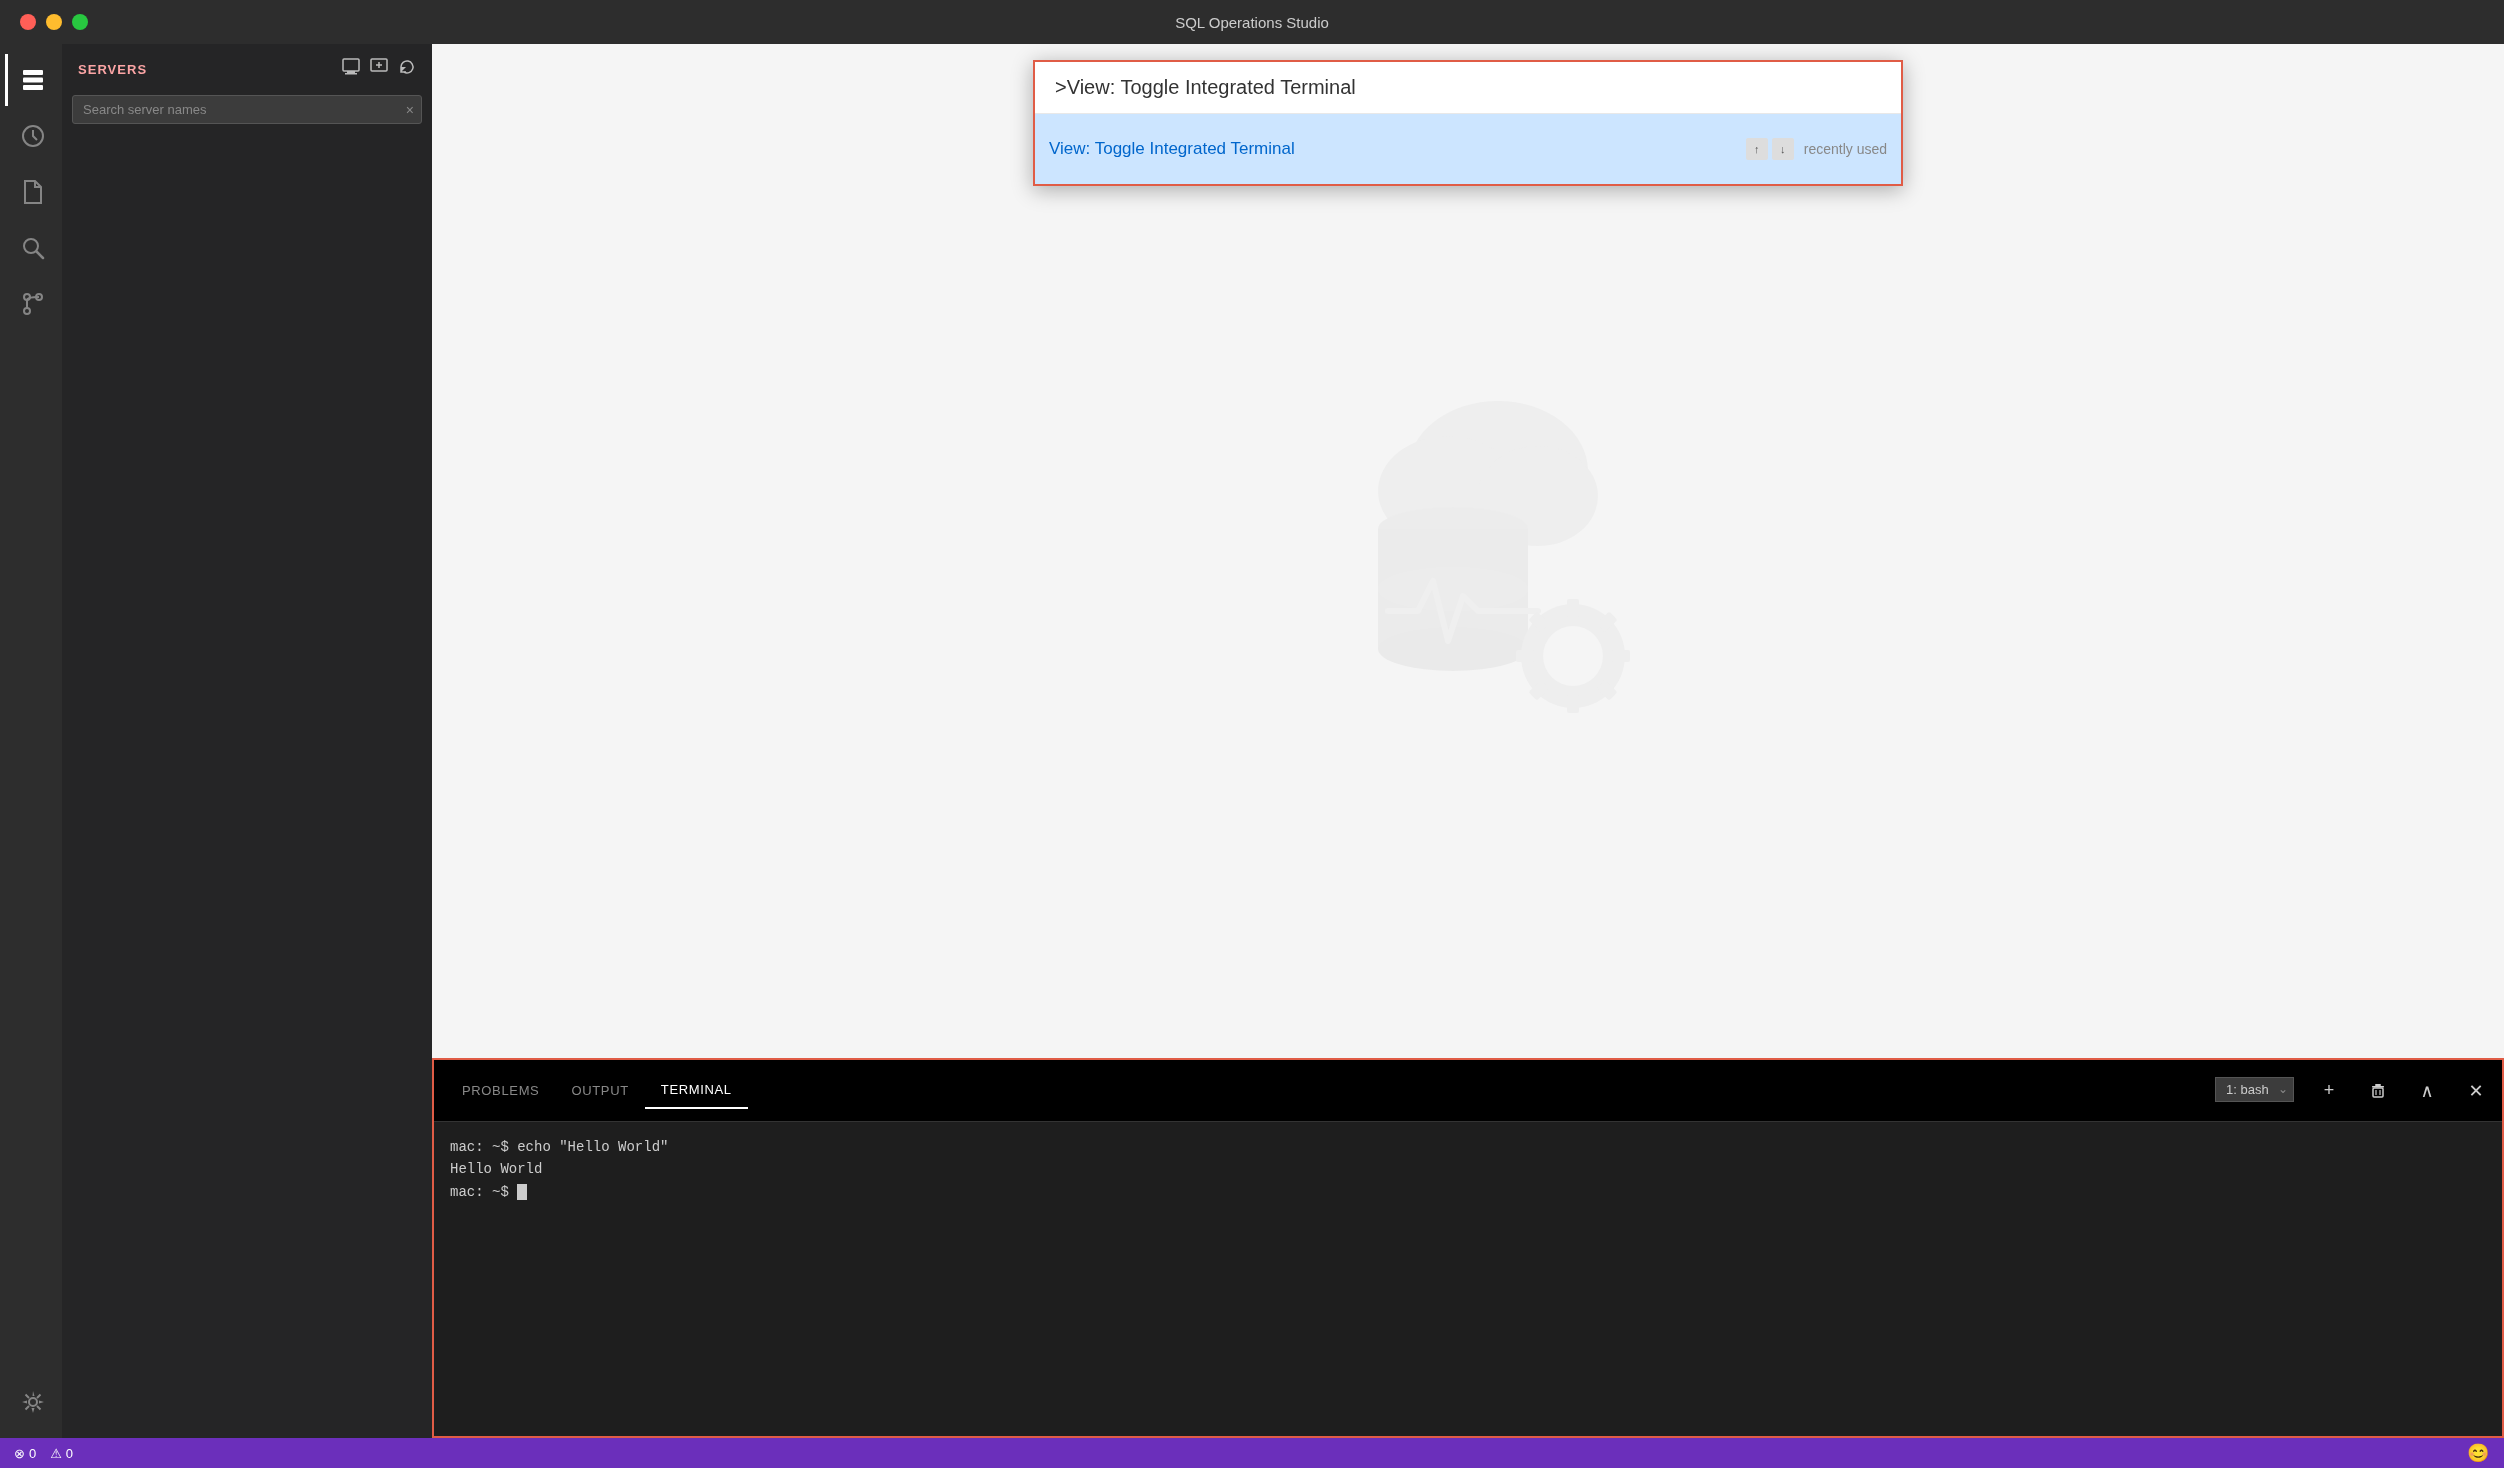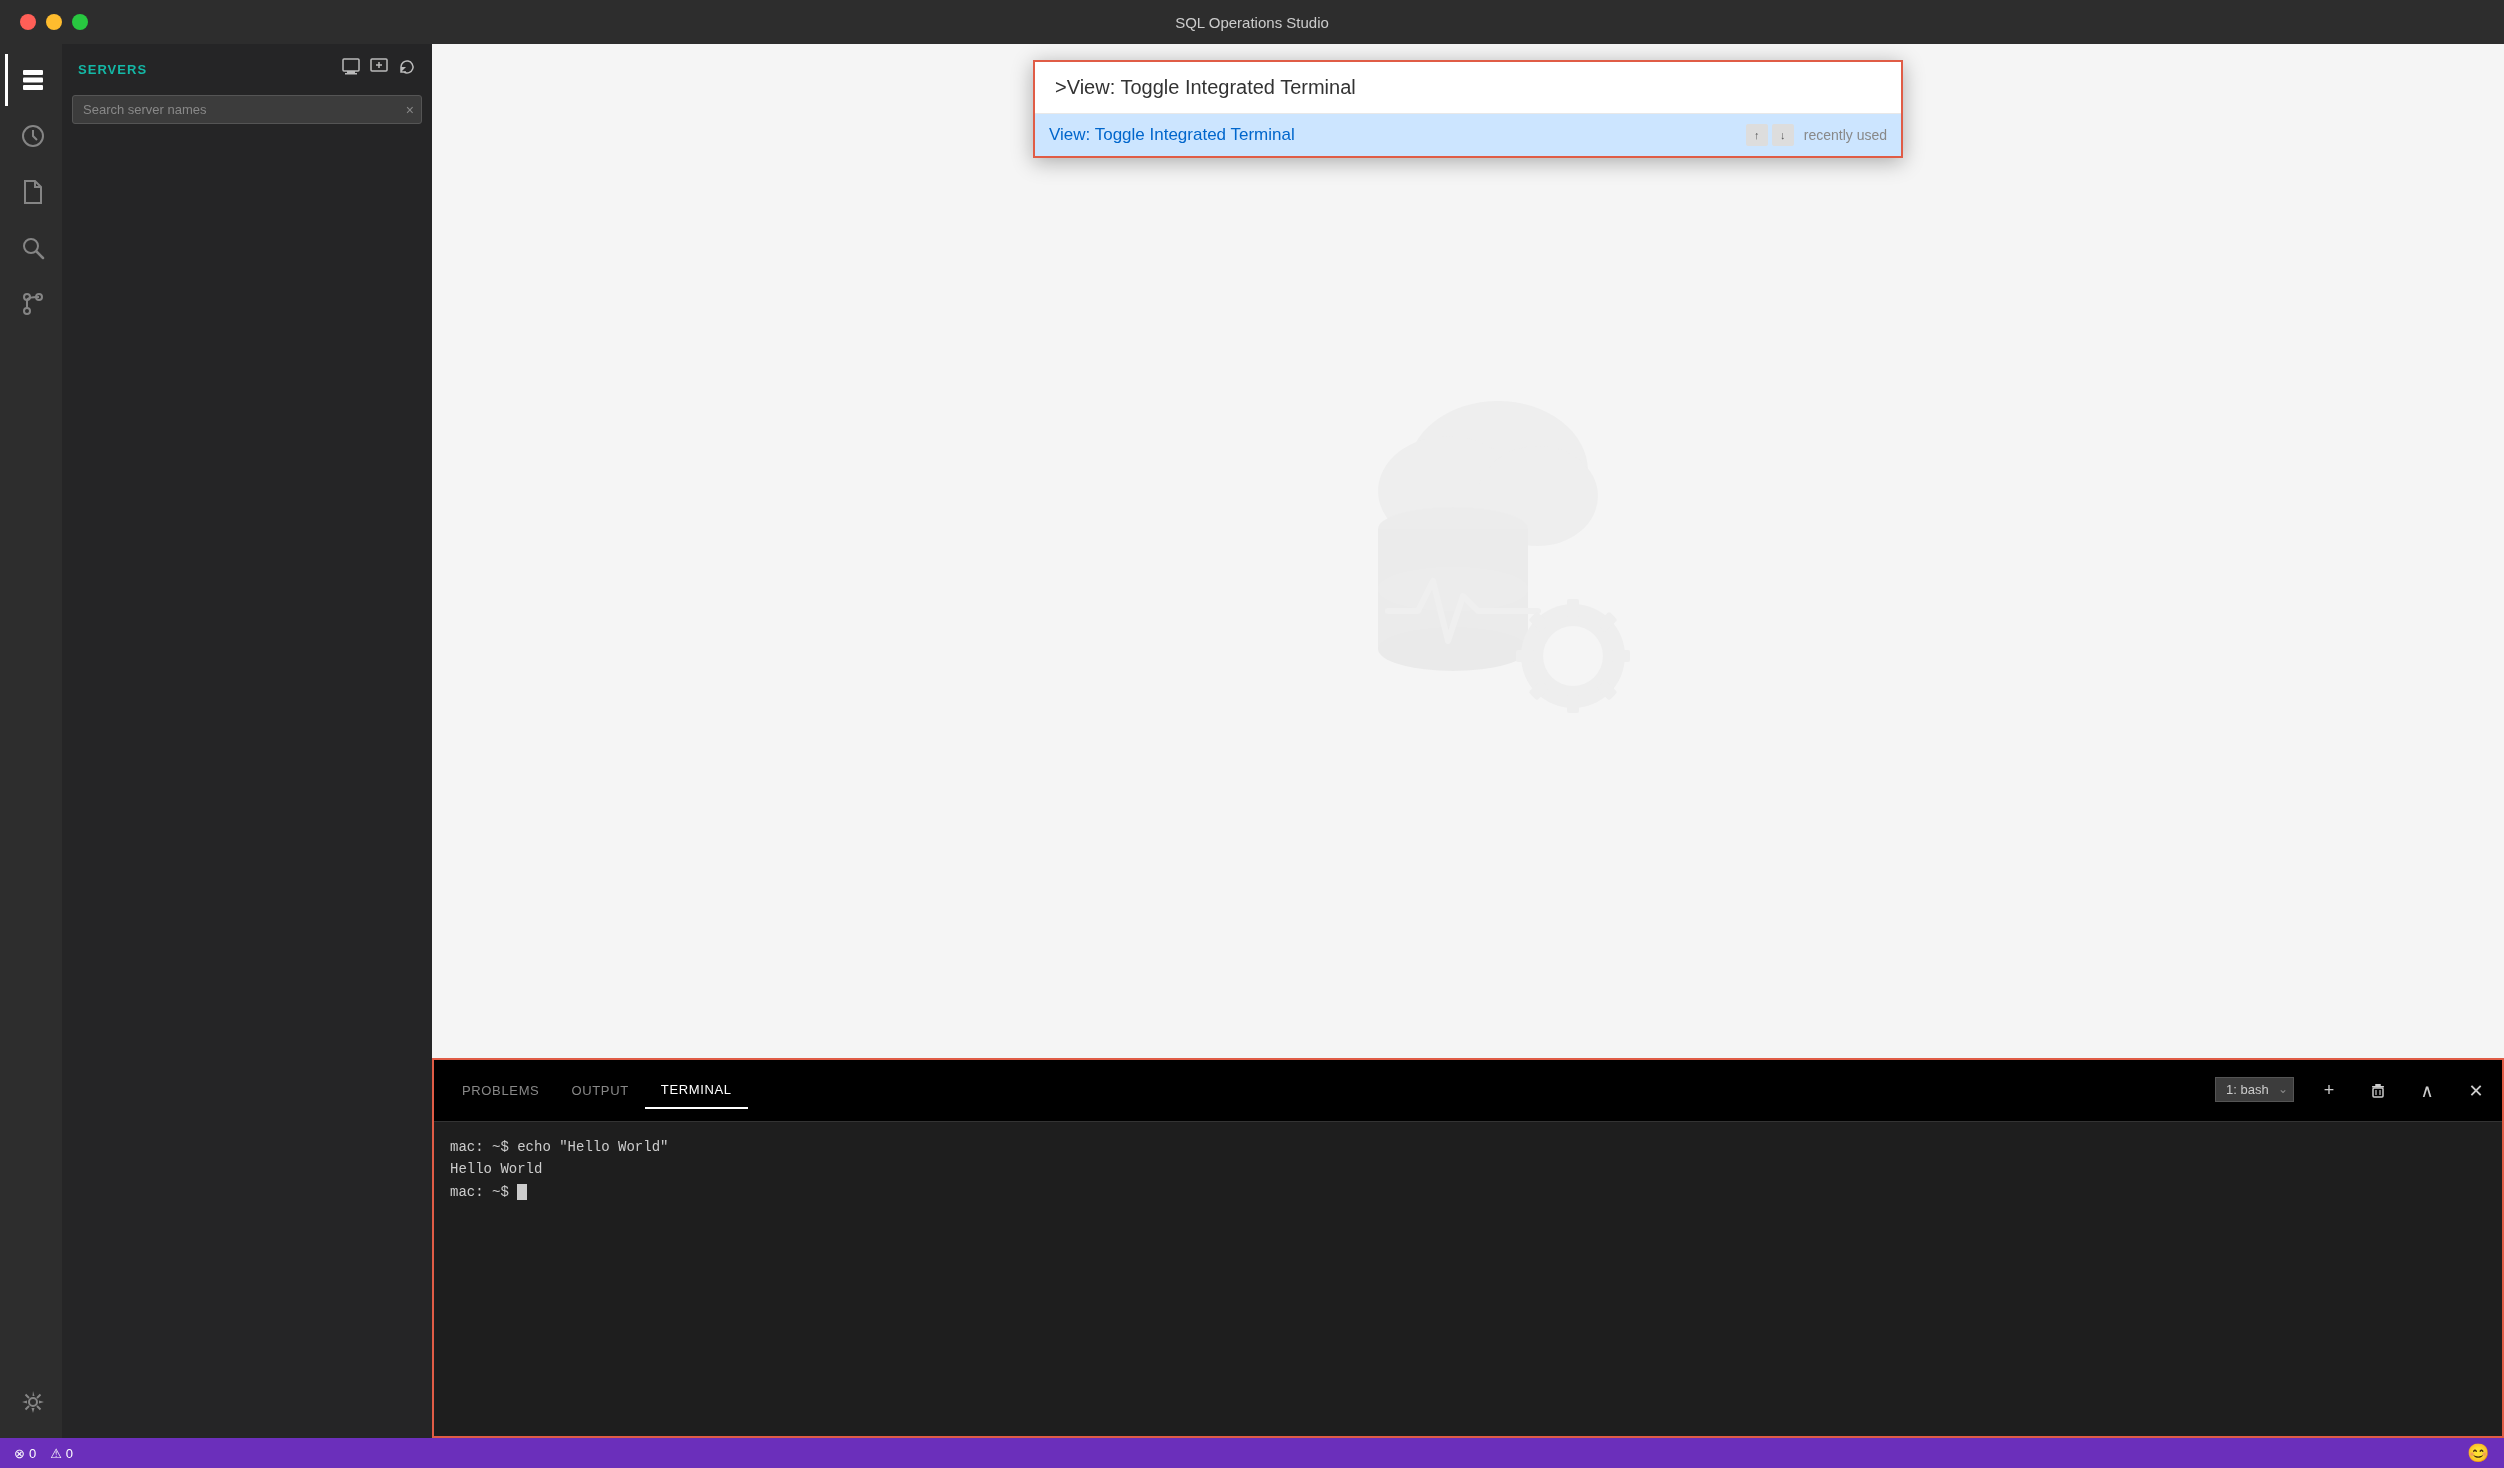--- a/index.html
+++ b/index.html
@@ -96,21 +96,21 @@
     .sidebar {
       width: 370px;
       background: #252526;
       display: flex;
       flex-direction: column;
       flex-shrink: 0;
     }
 
     .sidebar-header {
       padding: 14px 16px;
-      color: #14b8a6;
+      color: #fca5a5;
       font-size: 13px;
       font-weight: 700;
       letter-spacing: 0.08em;
       text-transform: uppercase;
       display: flex;
       align-items: center;
       justify-content: space-between;
     }
 
     .sidebar-header-actions {
@@ -201,21 +201,21 @@
       border: none;
       outline: none;
       font-size: 20px;
       padding: 14px 0;
       color: #333;
       font-family: -apple-system, BlinkMacSystemFont, 'Segoe UI', sans-serif;
       background: transparent;
     }
 
     .command-palette-result {
-      padding: 10px 14px;
+      padding: 24px 14px;
       display: flex;
       align-items: center;
       justify-content: space-between;
       background: #cce5ff;
       cursor: pointer;
     }
 
     .command-palette-result-text {
       color: #0066cc;
       font-size: 17px;

